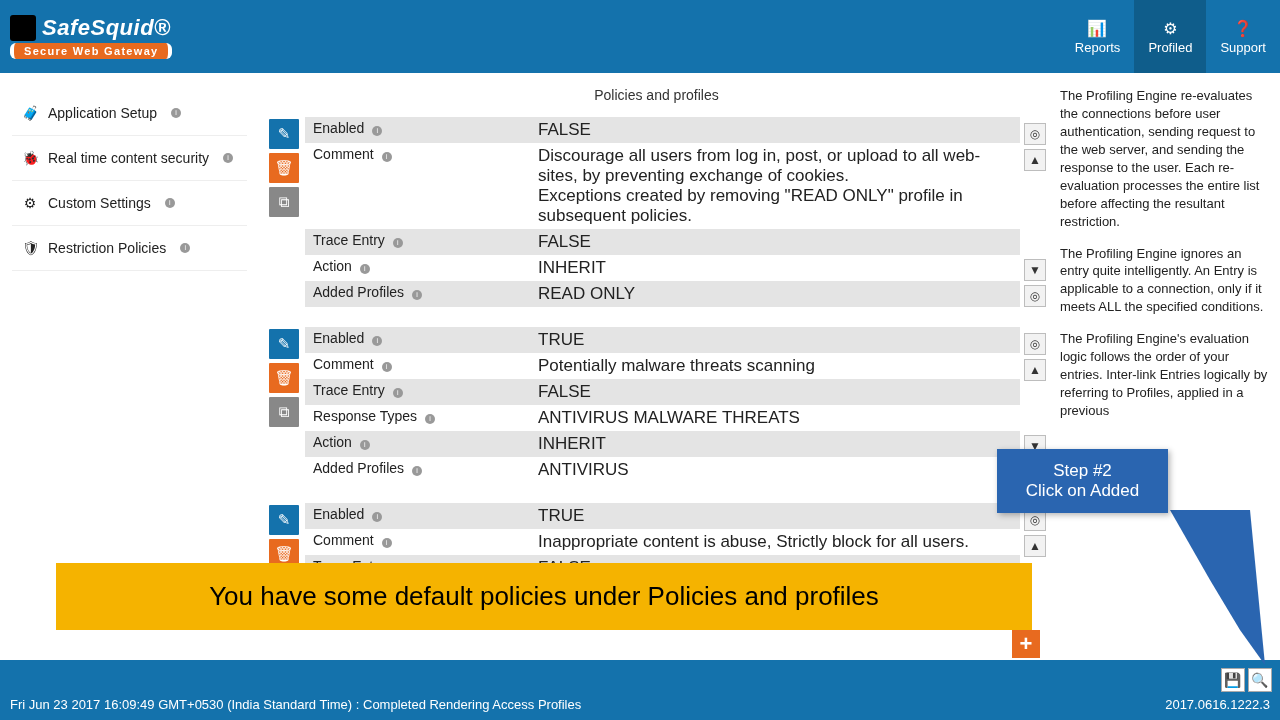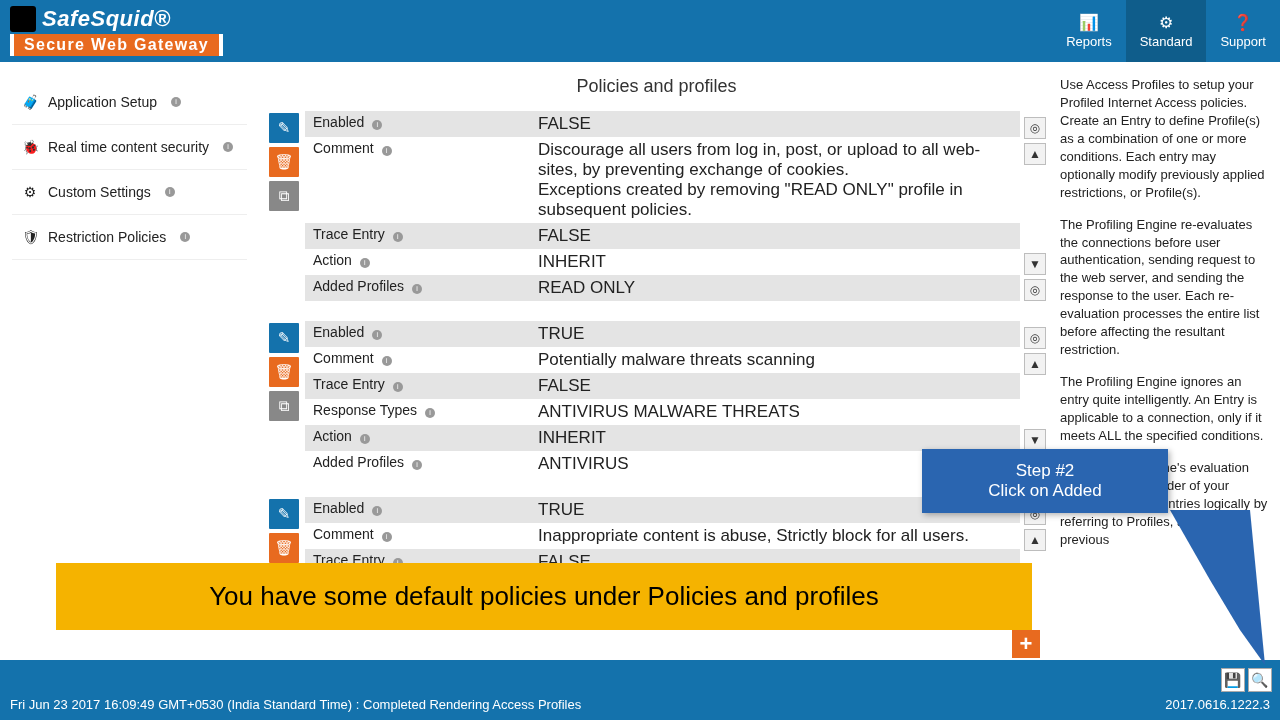--- a/index.html
+++ b/index.html
@@ -1,53 +1,53 @@
 <!DOCTYPE html>
 <html><head>
 <meta charset="utf-8">
 <style>
   * { box-sizing: border-box; margin: 0; padding: 0; }
   body { font-family: "Segoe UI", Arial, sans-serif; font-size: 13px; background: #f0f0f0; width: 1280px; height: 720px; overflow: hidden; position: relative; }
-  .header { background: #1472ac; color: #fff; height: 62px; display: flex; align-items: center; padding: 0 0 0 10px; }
+  .header { background: #1472ac; color: #fff; height: 73px; display: flex; align-items: center; padding: 0 0 0 10px; }
   .logo-area { display: flex; flex-direction: column; }
   .logo-top { display: flex; align-items: center; gap: 6px; }
   .logo-icon { width: 26px; height: 26px; background: #000; border-radius: 3px; display: inline-block; position: relative; }
   .logo-text { font-size: 22px; font-weight: 700; font-style: italic; letter-spacing: 0.5px; }
-  .logo-sub { background: #e86a1f; color: #fff; font-size: 16px; padding: 2px 10px; letter-spacing: 1.3px; font-weight: 600; border-left: 4px solid #fff; border-right: 4px solid #fff; margin-top: 2px; text-align: center; }
+  .logo-sub { background: #e86a1f; color: #fff; font-size: 11px; padding: 2px 10px; letter-spacing: 1.3px; font-weight: 600; border-left: 4px solid #fff; border-right: 4px solid #fff; margin-top: 2px; text-align: center; border-radius: 6px; }
   .nav { margin-left: auto; display: flex; height: 100%; }
   .nav-item { display: flex; flex-direction: column; align-items: center; justify-content: center; padding: 0 14px; cursor: pointer; font-size: 13px; }
   .nav-item.active { background: #0f5d8b; }
   .nav-icon { font-size: 16px; margin-bottom: 2px; }
   .page-body { display: flex; height: 598px; background: #fff; }
   .sidebar { width: 255px; padding: 18px 8px 0 12px; background: #fff; }
   .side-item { padding: 14px 10px; border-bottom: 1px solid #eee; cursor: pointer; font-size: 14px; color: #222; display: flex; align-items: center; gap: 10px; }
   .side-icon { width: 16px; text-align: center; }
   .info-badge { width: 10px; height: 10px; border-radius: 50%; background: #999; display: inline-block; margin-left: 4px; font-size: 7px; color: #fff; text-align: center; line-height: 10px; }
   .main { flex: 1; display: flex; position: relative; overflow: hidden; }
   .policies-area { flex: 1; padding: 6px 0 0 8px; overflow: hidden; position: relative; }
-  .page-title { text-align: center; font-size: 18px; color: #333; padding: 8px 0 14px; }
+  .page-title { text-align: center; font-size: 14px; color: #333; padding: 8px 0 14px; }
   .entry { display: flex; margin-bottom: 20px; }
   .entry-buttons { width: 42px; display: flex; flex-direction: column; gap: 4px; align-items: center; padding-top: 2px; }
   .icon-btn { width: 30px; height: 30px; display: flex; align-items: center; justify-content: center; color: #fff; font-size: 15px; cursor: pointer; border-radius: 1px; }
   .icon-btn.edit { background: #1472ac; }
   .icon-btn.delete { background: #e86a1f; }
   .icon-btn.copy { background: #888; }
   .entry-grid { flex: 1; }
   .row { display: flex; }
   .row:nth-child(odd) { background: #e4e4e4; }
   .row:nth-child(even) { background: #fff; }
   .cell-label { width: 225px; padding: 3px 8px; font-size: 14px; color: #222; }
   .cell-value { flex: 1; padding: 3px 8px; font-size: 17px; color: #222; }
   .entry-side { width: 30px; display: flex; flex-direction: column; gap: 4px; align-items: center; padding-top: 6px; }
   .side-btn { width: 22px; height: 22px; border: 1px solid #bdbdbd; background: #f2f2f2; color: #333; display: flex; align-items: center; justify-content: center; font-size: 12px; cursor: pointer; }
   .right-panel { width: 230px; padding: 14px 10px 10px 10px; font-size: 13px; color: #222; line-height: 1.38; overflow: hidden; }
   .right-panel p { margin-bottom: 14px; }
   .banner { position: absolute; left: 56px; right: 248px; bottom: 90px; background: #f5b300; color: #000; font-size: 26px; text-align: center; padding: 18px 10px; z-index: 5; }
   .add-btn { position: absolute; right: 240px; bottom: 62px; width: 28px; height: 28px; background: #e86a1f; color: #fff; font-size: 22px; display: flex; align-items: center; justify-content: center; cursor: pointer; z-index: 4; font-weight: 700; }
-  .callout { position: absolute; right: 112px; top: 449px; width: 246px; background: #2a65b0; color: #fff; padding: 12px 10px; text-align: center; font-size: 17px; z-index: 10; box-shadow: 2px 2px 6px rgba(0,0,0,0.3); }
+  .callout { position: absolute; right: 112px; top: 449px; width: 171px; background: #2a65b0; color: #fff; padding: 12px 10px; text-align: center; font-size: 17px; z-index: 10; box-shadow: 2px 2px 6px rgba(0,0,0,0.3); }
   .callout-tail { position: absolute; right: 10px; top: 510px; width: 100px; height: 160px; z-index: 9; }
   .footer { position: absolute; bottom: 0; left: 0; right: 0; background: #1472ac; color: #fff; height: 60px; display: flex; align-items: flex-end; padding: 0 10px 8px 10px; font-size: 13px; }
   .footer-version { margin-left: auto; text-align: right; }
   .footer-buttons { position: absolute; right: 8px; bottom: 28px; display: flex; gap: 3px; }
   .foot-btn { width: 24px; height: 24px; background: #fff; border: 1px solid #aaa; color: #333; display: flex; align-items: center; justify-content: center; font-size: 14px; cursor: pointer; }
 </style>
 </head>
 <body>
 
 <div class="header">
@@ -58,21 +58,21 @@
     </div>
     <div class="logo-sub">Secure Web Gateway</div>
   </div>
   <div class="nav">
     <div class="nav-item">
       <span class="nav-icon">📊</span>
       <span>Reports</span>
     </div>
     <div class="nav-item active">
       <span class="nav-icon">⚙</span>
-      <span>Standard</span>
+      <span>Profiled</span>
     </div>
     <div class="nav-item">
       <span class="nav-icon">❓</span>
       <span>Support</span>
     </div>
   </div>
 </div>
 
 <div class="page-body">
   <div class="sidebar">
@@ -201,21 +201,20 @@
             </div>
         </div>
         <div class="entry-side">
           <div class="side-btn">◎</div>
           <div class="side-btn">▲</div>
         </div>
       </div>
     </div>
 
     <div class="right-panel">
-      <p>Use Access Profiles to setup your Profiled Internet Access policies. Create an Entry to define Profile(s) as a combination of one or more conditions. Each entry may optionally modify previously applied restrictions, or Profile(s).</p>
       <p>The Profiling Engine re-evaluates the connections before user authentication, sending request to the web server, and sending the response to the user. Each re-evaluation processes the entire list before affecting the resultant restriction.</p>
       <p>The Profiling Engine ignores an entry quite intelligently. An Entry is applicable to a connection, only if it meets ALL the specified conditions.</p>
       <p>The Profiling Engine's evaluation logic follows the order of your entries. Inter-link Entries logically by referring to Profiles, applied in a previous</p>
     </div>
   </div>
 </div>
 
 <div class="banner">You have some default policies under Policies and profiles</div>
 <div class="add-btn">+</div>
 

